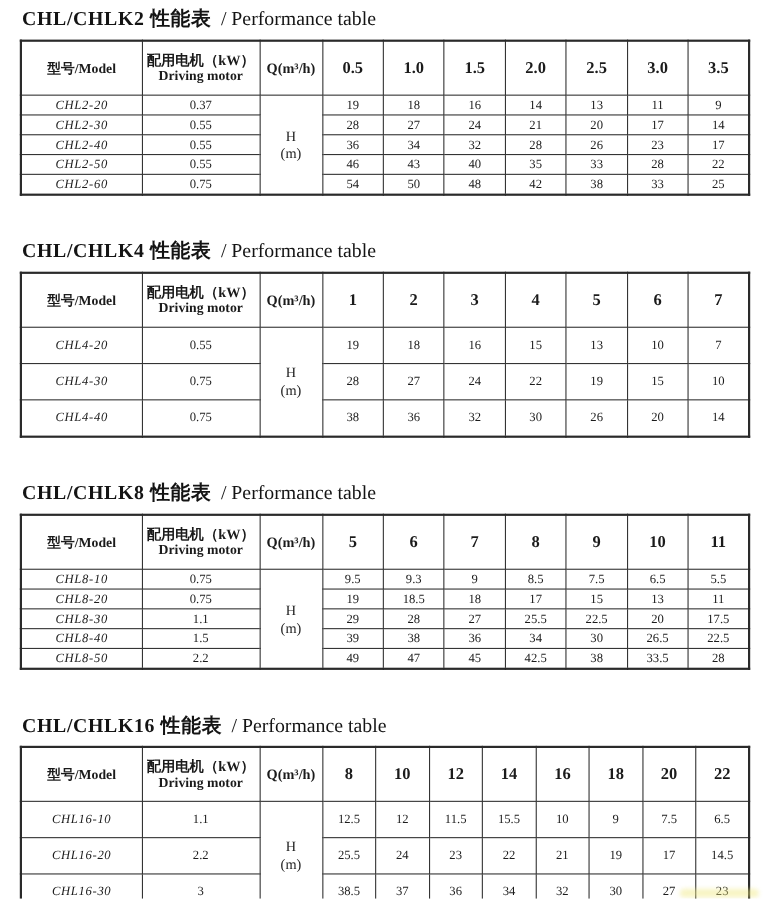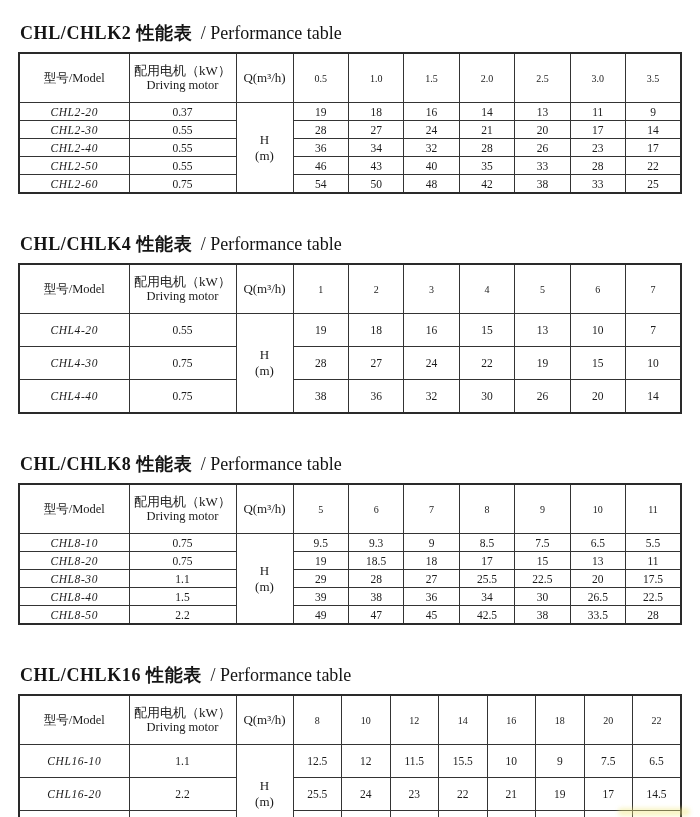--- a/index.html
+++ b/index.html
@@ -3,21 +3,21 @@
 <meta charset="utf-8">
 <style>
   html, body { margin: 0; padding: 0; background: #ffffff; }
   .page {
     position: relative;
     width: 700px;
     height: 817px;
     background: #ffffff;
     overflow: hidden;
     box-sizing: border-box;
-    padding: 21px 18px 0 18px;
+    padding: 5px 18px 0 18px;
     font-family: "Liberation Serif", serif;
     color: #1b1b1b;
   }
   .perf-section { margin-bottom: 38px; }
   .sec-title {
     font-size: 18px;
     font-weight: normal;
     margin: 0 0 7px 2px;
     color: #141414;
     white-space: nowrap;
@@ -36,27 +36,27 @@
     border: 1px solid #343434;
     text-align: center;
     vertical-align: middle;
     padding: 0;
     overflow: hidden;
   }
   col.col-model { width: 110px; }
   col.col-motor { width: 107px; }
   col.col-q     { width: 57px; }
 
-  .perf-table thead th { height: 48px; font-weight: normal; }
+  .perf-table thead th { height: 48px; font-weight: bold; }
   .rows-compact tbody td { height: 17px; }
   .rows-tall    tbody td { height: 32px; }
 
   .th-model { font-size: 12.5px; }
   .th-q     { font-size: 13px; }
-  .th-val   { font-size: 10px; }
+  .th-val   { font-size: 15px; }
   .motor-cn { font-size: 13px;   line-height: 1.15; }
   .motor-en { font-size: 12.5px; line-height: 1.05; }
   .td-model { font-size: 11.5px; letter-spacing: 0.6px; font-style: italic; }
   .td-motor { font-size: 11.5px; }
   .td-val   { font-size: 11.5px; }
   .h-cell   { font-size: 13px; line-height: 1.2; }
 
   .watermark {
     position: absolute;
     right: 10px;

